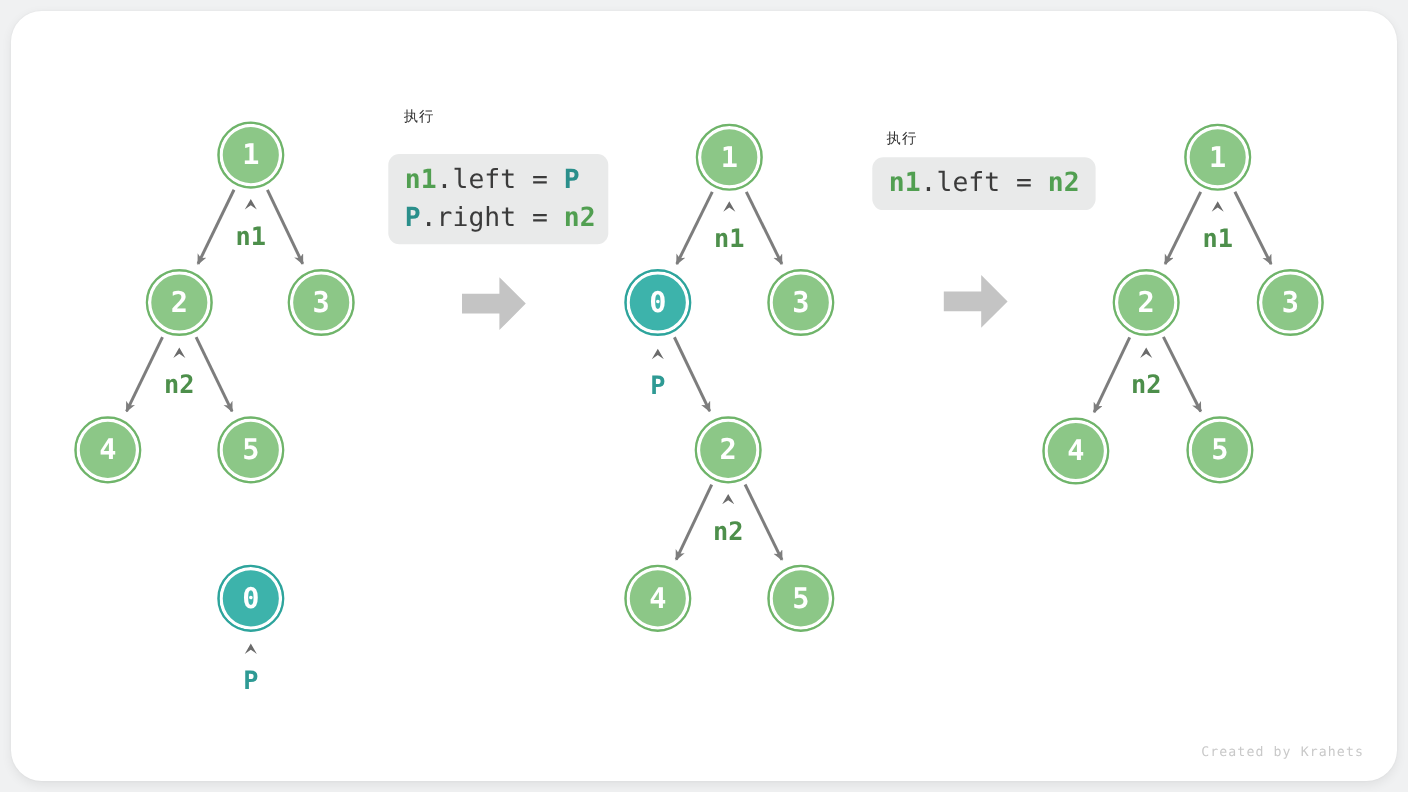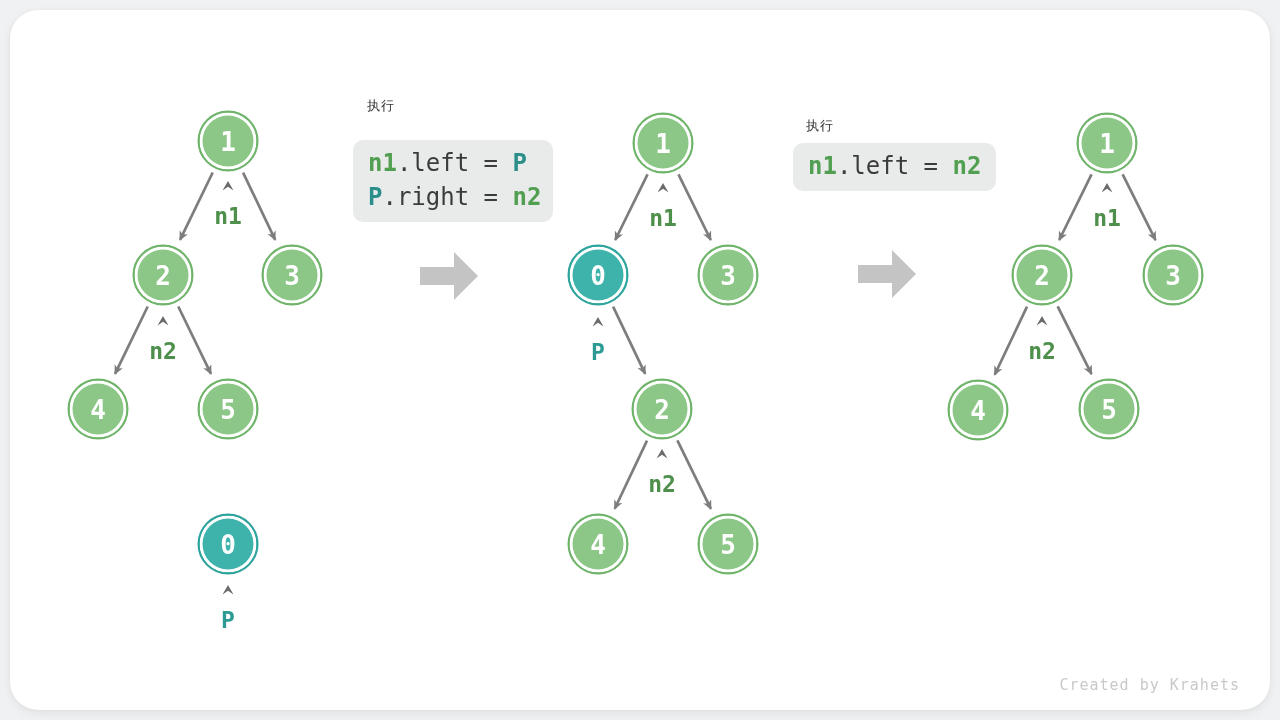--- a/index.html
+++ b/index.html
@@ -46,21 +46,21 @@
     padding:6px 14px 8px 15px;box-sizing:border-box;
   }
   .code-line{line-height:34px;white-space:pre;}
   .tok-green{color:var(--code-green);font-weight:bold;}
   .tok-teal{color:var(--code-teal);font-weight:bold;}
   .tok-plain{color:#3b3b3b;}
 
   .watermark{
     position:absolute;top:676px;right:40px;
     font-family:"DejaVu Sans Mono","Liberation Mono",monospace;
-    font-size:15px;color:#c9c9c9;letter-spacing:1px;
+    font-size:12px;color:#c9c9c9;letter-spacing:1px;
   }
 </style>
 </head>
 <body style="--node-green: #8cc787; --node-green-border: #6fb46a; --node-teal: #3db3ab; --node-teal-border: #2ea49c; --label-green: #4d8f4b; --label-teal: #2e9a94; --code-green: #519f51; --code-teal: #2a8f8b;">
 
 <div class="card"></div>
 
 <div id="diagram">
   <svg id="edge-layer" width="1280" height="720">
     <defs>

